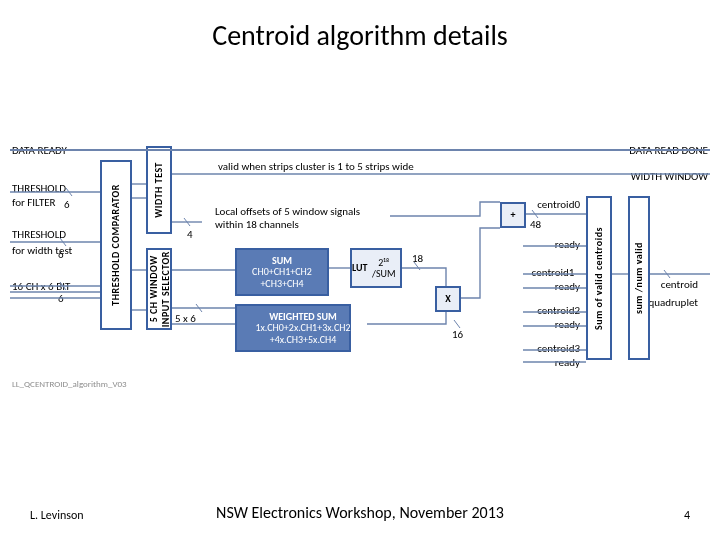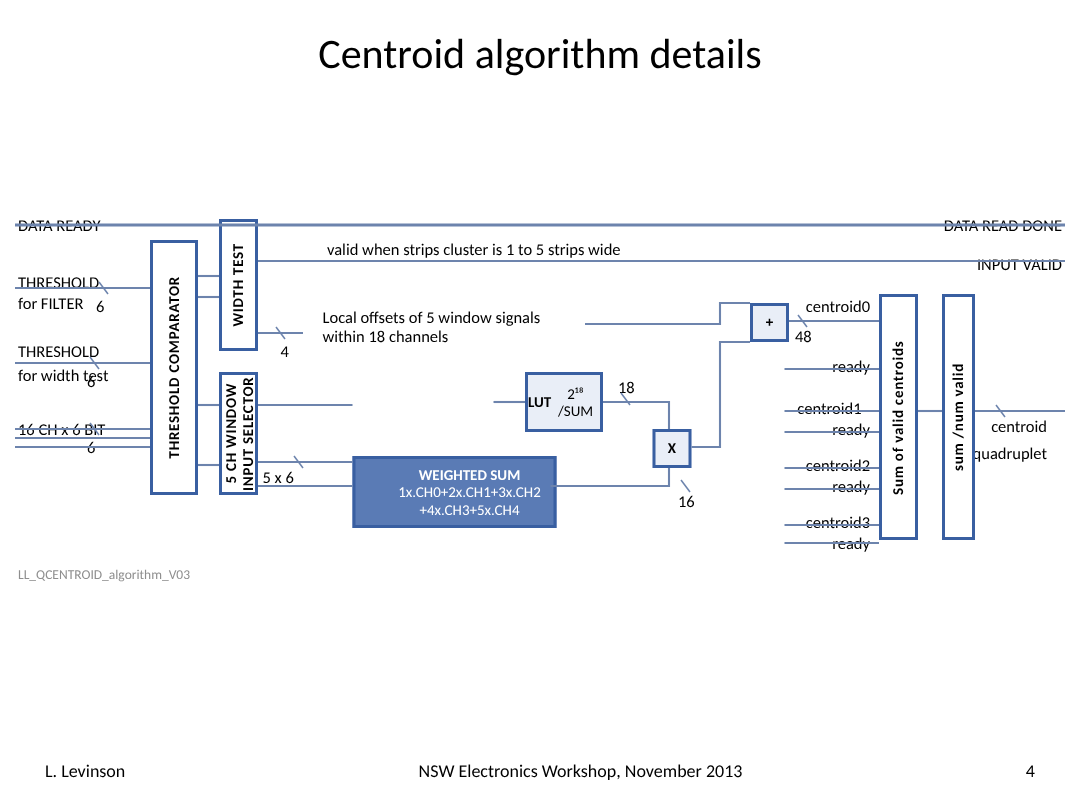--- a/index.html
+++ b/index.html
@@ -1,19 +1,19 @@
 <!DOCTYPE html>
 <html><head>
 <meta charset="utf-8">
 <style>
   * { box-sizing: border-box; margin: 0; padding: 0; }
   body { width: 720px; height: 540px; background: #fff; font-family: "Calibri", Arial, sans-serif; font-size: 11px; color: #000; position: relative; overflow: hidden; }
   .title { position: absolute; top: 18px; left: 0; width: 100%; text-align: center; font-size: 28px; font-weight: 400; }
   .footer { position: absolute; bottom: 18px; left: 30px; font-size: 12px; text-align: right; }
-  .footer-mid { position: absolute; bottom: 18px; left: 50%; transform: translateX(-50%); font-size: 12px; margin-left: 27px; }
+  .footer-mid { position: absolute; bottom: 18px; left: 50%; transform: translateX(-50%); font-size: 16px; }
   .footer-page { position: absolute; bottom: 18px; right: 30px; font-size: 12px; }
   .diagram { position: absolute; left: 10px; top: 110px; width: 700px; height: 330px; }
   .box { position: absolute; border: 2px solid #395fa1; background: #e9eef7; display: flex; align-items: center; justify-content: center; text-align: center; font-size: 10px; line-height: 1.15; }
   .box.dark { background: #5a7bb5; color: #fff; border-color: #395fa1; }
   .box.plain { background: #fff; }
   .vertlabel { writing-mode: vertical-rl; transform: rotate(180deg); font-weight: 700; font-size: 10px; letter-spacing: 0.5px; }
   .lbl { position: absolute; font-size: 11px; }
   .small { font-size: 9px; color: #8e8e8e; }
   svg.wires { position: absolute; left: 0; top: 0; width: 700px; height: 330px; pointer-events: none; }
   svg.wires line { stroke: #6d84ad; stroke-width: 1.4; }
@@ -29,21 +29,21 @@
 <div class="diagram">
 
   <div class="lbl" style="left:2px; top:34px;">DATA READY</div>
   <div class="lbl" style="left:2px; top:72px;">THRESHOLD</div>
   <div class="lbl" style="left:2px; top:86px;">for FILTER</div>
   <div class="lbl" style="left:2px; top:118px;">THRESHOLD</div>
   <div class="lbl" style="left:2px; top:134px;">for width test</div>
   <div class="lbl" style="left:2px; top:170px;">16 CH x 6 BIT</div>
 
   <div class="lbl" style="right:2px; top:34px;">DATA READ DONE</div>
-  <div class="lbl" style="right:2px; top:60px;">INPUT VALID</div>
+  <div class="lbl" style="right:2px; top:60px;">WIDTH WINDOW</div>
   <div class="lbl" style="right:12px; top:154px;margin-top:32px;">quadruplet</div>
   <div class="lbl" style="right:12px; top:168px;">centroid</div>
 
   <div class="lbl" style="left:54px; top:88px;">6</div>
   <div class="lbl" style="left:48px; top:138px;">6</div>
   <div class="lbl" style="left:48px; top:182px;">6</div>
   <div class="lbl" style="left:177px; top:118px;">4</div>
   <div class="lbl" style="left:165px; top:202px;">5 x 6</div>
   <div class="lbl" style="left:402px; top:142px;">18</div>
   <div class="lbl" style="left:442px; top:218px;">16</div>
@@ -62,27 +62,32 @@
   <div class="box plain" style="left:136px; top:138px; width:26px; height:82px;">
     <span class="vertlabel"><span>5 CH WINDOW</span><br><span>INPUT SELECTOR</span></span>
   </div>
 
   <div class="lbl" style="left:208px; top:50px;">valid when strips cluster is 1 to 5 strips wide</div>
 
   <div class="lbl" style="left:205px; top:96px; line-height:1.15;">
     <span>Local offsets of 5 window signals</span><br><span>within 18 channels</span>
   </div>
 
+  <div class="box dark" style="left:225px; top:138px; width:94px; height:48px; flex-direction:column;">
+    <b>SUM</b>
+    <span style="white-space:pre-line">CH0+CH1+CH2
++CH3+CH4</span>
+  </div>
 
   <div class="box" style="left:340px; top:138px; width:52px; height:40px; flex-direction:row;">
     <b>LUT</b>
     <span>2¹⁸ /SUM</span>
   </div>
 
-  <div class="box dark" style="left:225px; top:194px; width:136px; height:48px; flex-direction:column;padding-left:20px;">
+  <div class="box dark" style="left:225px; top:194px; width:116px; height:48px; flex-direction:column;padding-left:20px;">
     <b>WEIGHTED SUM</b>
     <span style="white-space:pre-line">1x.CH0+2x.CH1+3x.CH2
 +4x.CH3+5x.CH4</span>
   </div>
 
   <div class="box" style="left:425px; top:176px; width:26px; height:26px;">
       <b>X</b>
     </div>
 
   <div class="box" style="left:490px; top:92px; width:26px; height:26px;">

